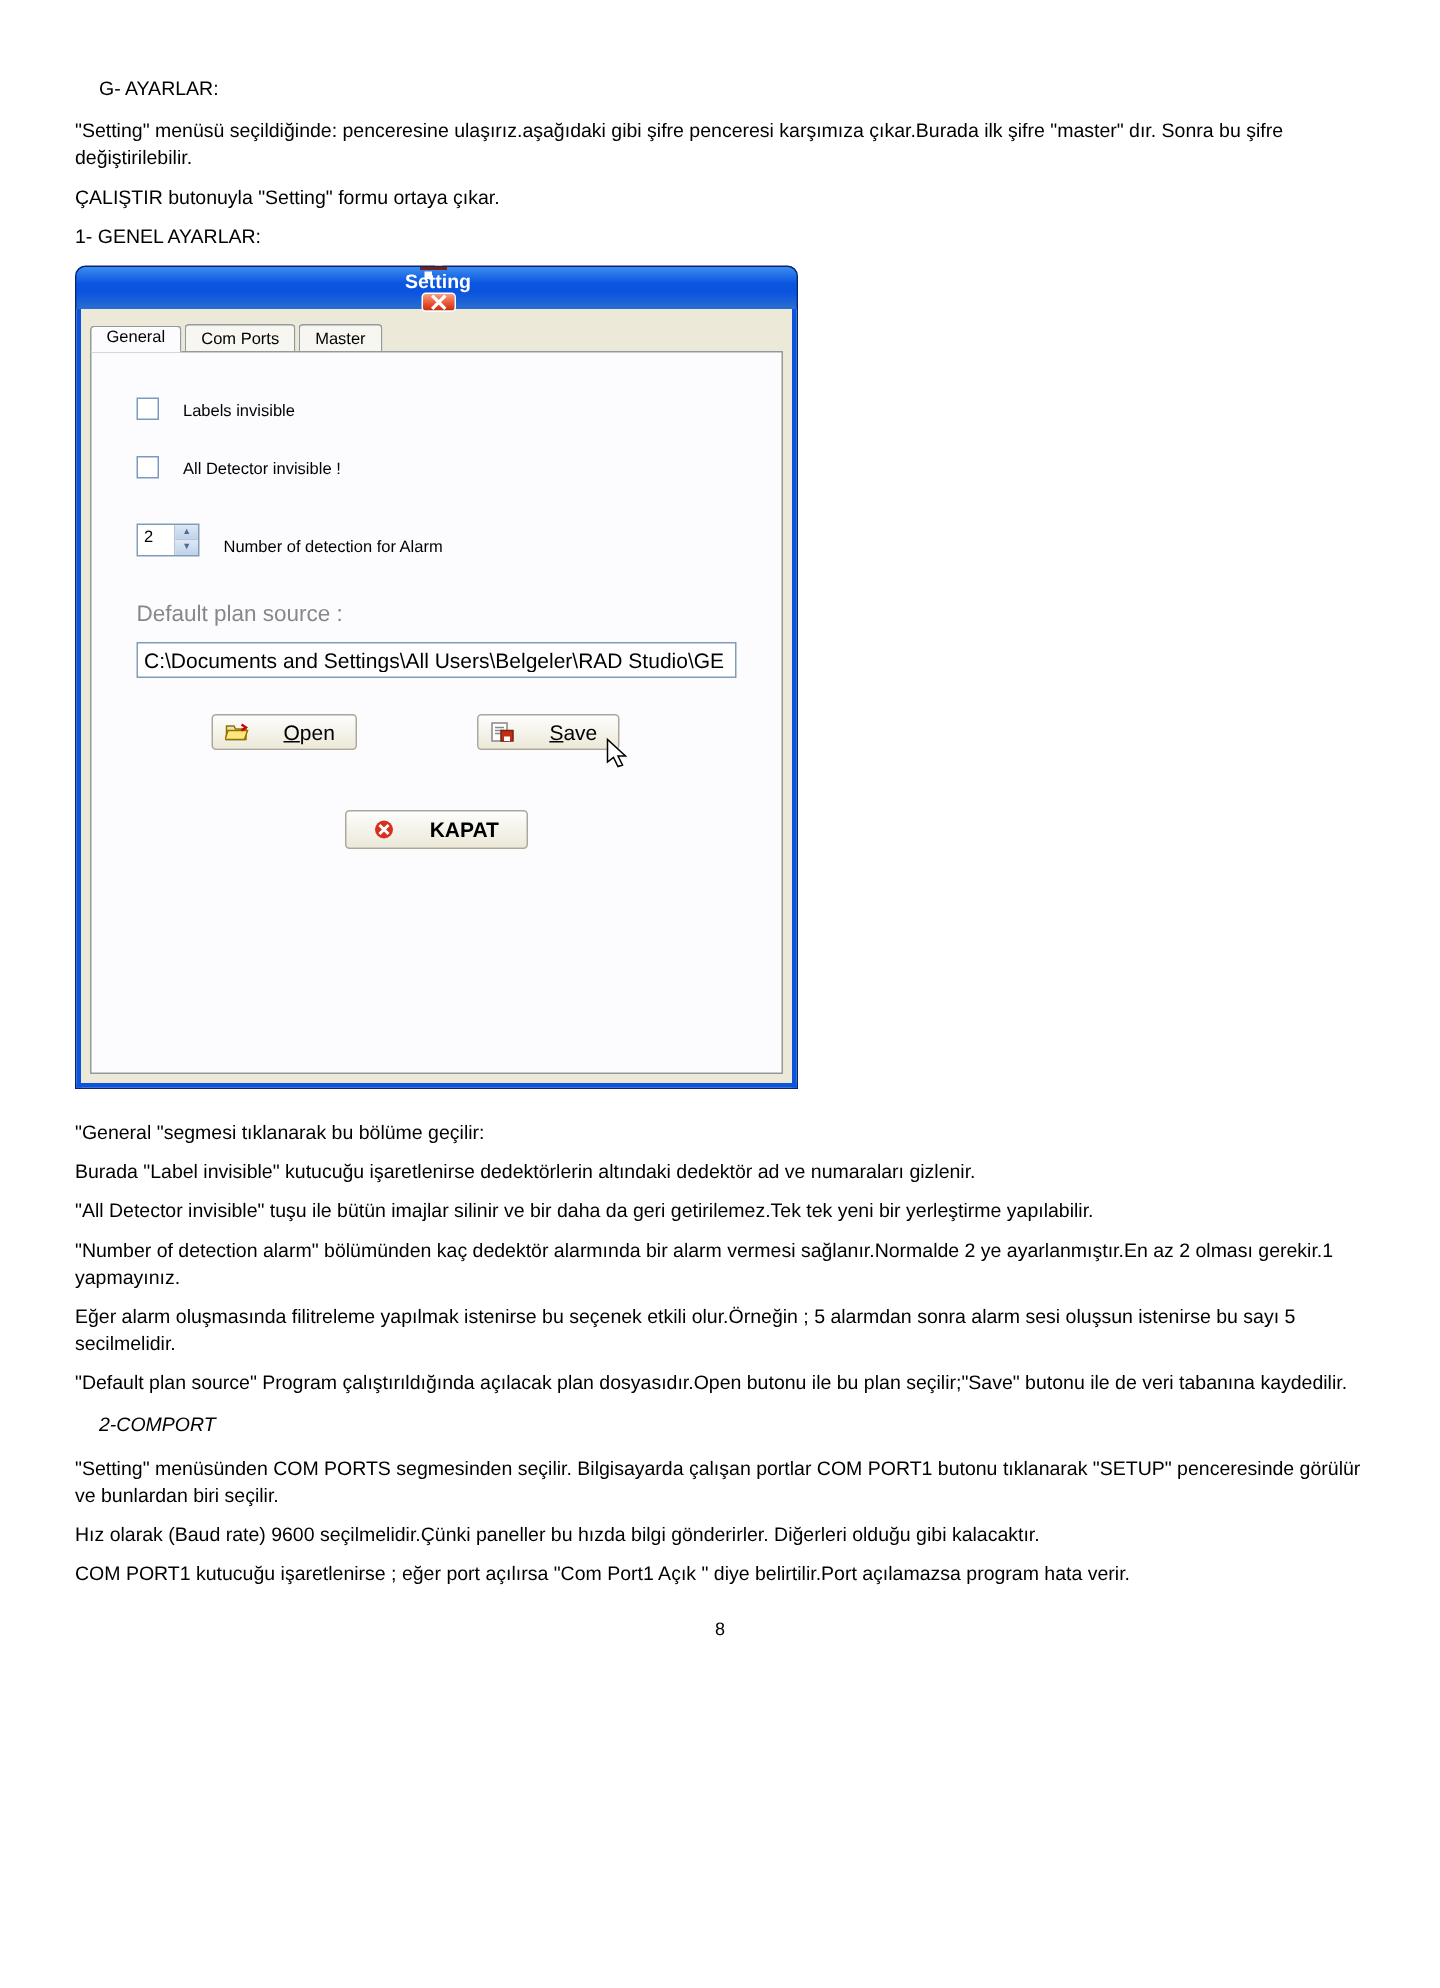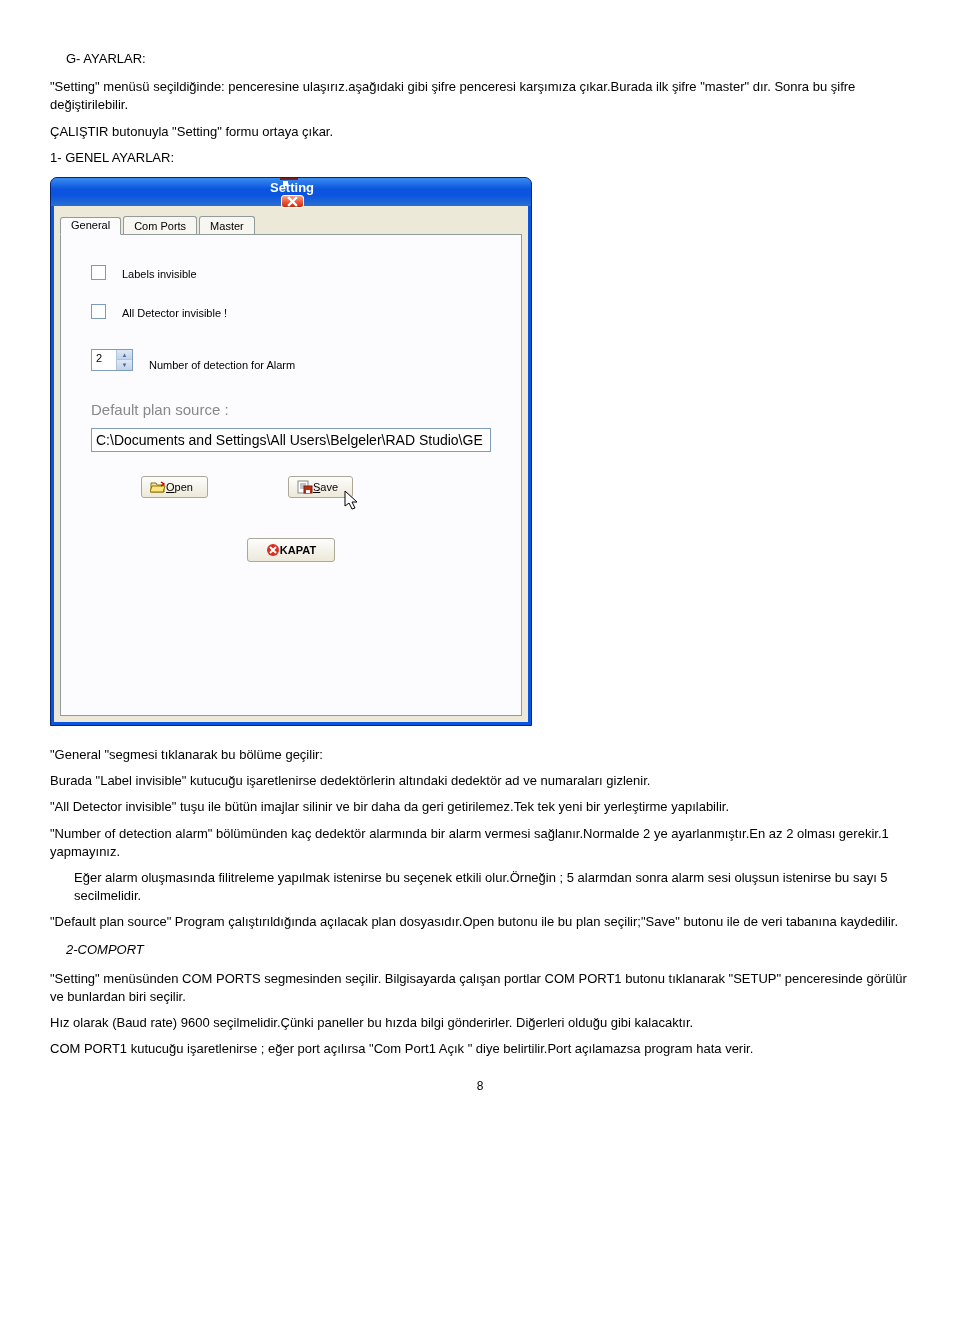--- a/index.html
+++ b/index.html
@@ -6,21 +6,21 @@
     font-family: Verdana, Geneva, sans-serif;
     font-size: 13px;
     color: #000;
     margin: 0;
     padding: 40px 50px;
     background: #fff;
     width: 860px;
   }
   .heading { font-weight: normal; margin: 10px 16px; }
   p { margin: 8px 0; line-height: 1.4; }
-  .indent { margin-left: 24px; }
+  .indent { }
   .page-num { text-align: center; margin-top: 20px; font-size: 12px; }
 
   
   .win {
     width: 480px;
     margin: 10px 0 20px 0;
     border: 1px solid #0a246a;
     background: #0a54e0;
     border-radius: 7px 7px 0 0;
     font-family: Tahoma, sans-serif;
@@ -125,23 +125,23 @@
     font-size: 14px;
     font-family: Tahoma, sans-serif;
   }
   .btnrow { display:flex; gap: 80px; margin: 24px 0 0 50px; }
   .btnrow2 { display:flex; justify-content:center; margin-top: 40px; }
   .winbtn {
     background: linear-gradient(#fdfdfd, #ece9d8);
     border: 1px solid #aca899;
     border-radius: 3px;
     padding: 3px 14px 3px 8px;
-    display: flex; align-items: center; gap: 0;
-    cursor: pointer;
-    font-size: 11px;
+    display: flex; align-items: center; gap: 23px;
+    cursor: pointer;
+    font-size: 14px;
     position: relative;
     justify-content: space-between;
   }
   .winbtn .u { text-decoration: underline; }
   .cursor-img {
     position: absolute;
     right: -10px;
     bottom: -16px;
     pointer-events: none;
   }

